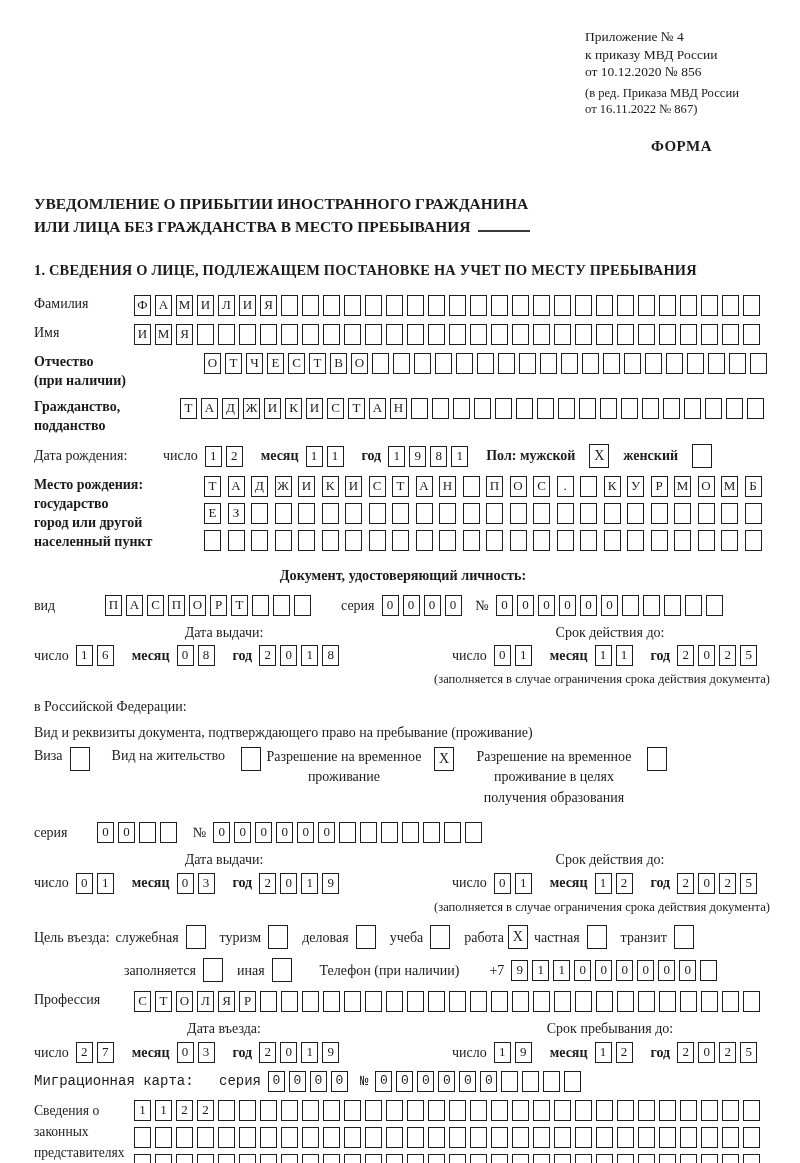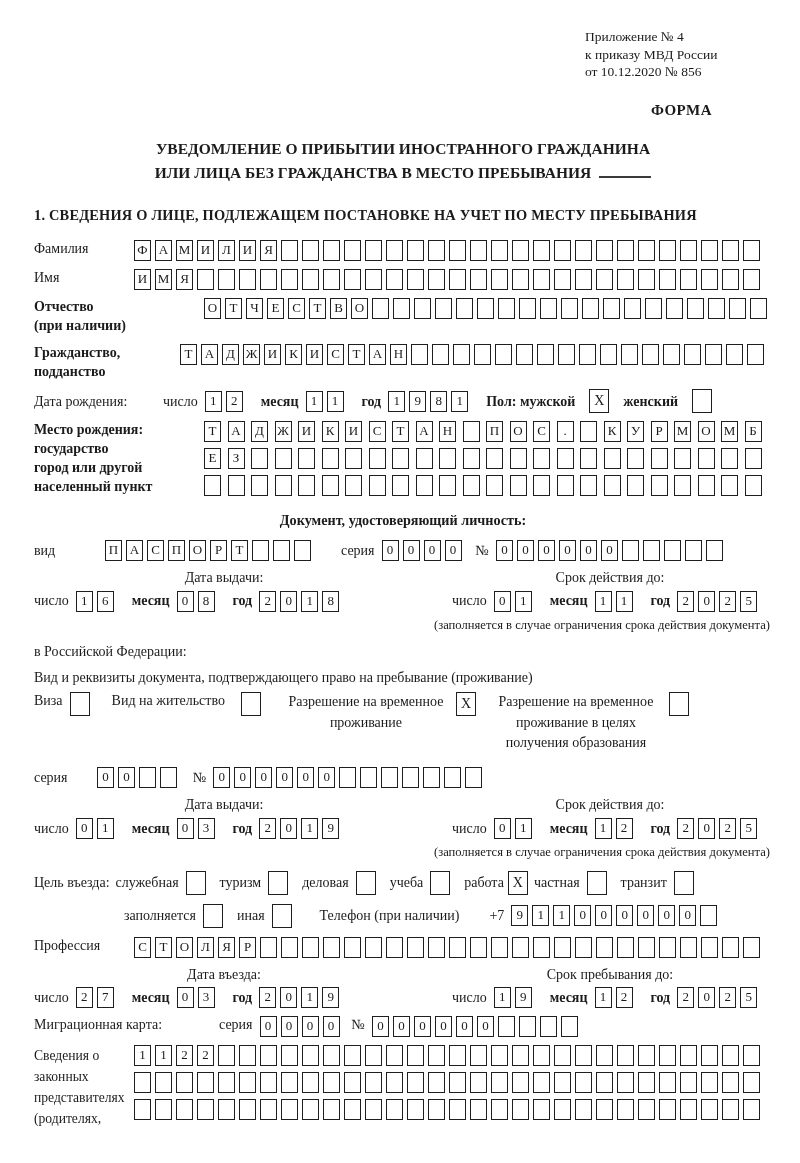--- a/index.html
+++ b/index.html
@@ -7,21 +7,21 @@
     width:800px;height:1163px;box-sizing:border-box;
     padding:28px 28px 0 34px;overflow:hidden;
     font-family:"Liberation Serif","DejaVu Serif",serif;
     font-size:14px;line-height:1.25;background:#ffffff;
   }
   
   .appendix{margin-left:551px;font-size:13.5px;line-height:1.3;}
   .amendment{margin-left:551px;font-size:12.6px;line-height:1.3;margin-top:4px;}
   .forma{ text-align:right;padding-right:60px;font-weight:bold;font-size:15px;margin-top:20px;letter-spacing:.5px;}
   
-  .title{margin-top:18px;text-align:center;font-weight:bold;font-size:15.5px;line-height:1.5;}
+  .title{margin-top:36px;text-align:left;font-weight:bold;font-size:15.5px;line-height:1.5;}
   .blank-line{display:inline-block;width:52px;height:12px;border-bottom:2px solid #3a3a3a;margin-left:8px;}
   .sec-heading{margin-top:22px;margin-bottom:16px;text-align:left;font-weight:bold;font-size:14.4px;letter-spacing:.2px;}
   
   .frow{display:flex;align-items:flex-start;margin-bottom:8px;}
   .lbl{flex:0 0 auto;}
   .w100{width:100px;} .w170{width:170px;} .w146{width:146px;}
   .lbl2{line-height:1.35;font-weight:bold;}
   .cells{white-space:nowrap;flex:0 0 auto;}
   .cell{
     display:inline-block;box-sizing:border-box;width:17px;height:21px;
@@ -54,20 +54,24 @@
 </head>
 <body>
 
 <div class="page">
 
   <div class="appendix">
     <div>Приложение № 4</div>
     <div>к приказу МВД России</div>
     <div>от 10.12.2020 № 856</div>
   </div>
+  <div class="amendment">
+    <div>(в ред. Приказа МВД России</div>
+    <div>от 16.11.2022 № 867)</div>
+  </div>
   <div class="forma">ФОРМА</div>
 
   <div class="title">
     <div>УВЕДОМЛЕНИЕ О ПРИБЫТИИ ИНОСТРАННОГО ГРАЖДАНИНА</div>
     <div><span>ИЛИ ЛИЦА БЕЗ ГРАЖДАНСТВА В МЕСТО ПРЕБЫВАНИЯ</span><span class="blank-line"></span></div>
   </div>
 
   <div class="sec-heading">1. СВЕДЕНИЯ О ЛИЦЕ, ПОДЛЕЖАЩЕМ ПОСТАНОВКЕ НА УЧЕТ ПО МЕСТУ ПРЕБЫВАНИЯ</div>
 
   <div class="frow">
@@ -160,21 +164,21 @@
   <div class="note">(заполняется в случае ограничения срока действия документа)</div>
 
   <div class="plain">в Российской Федерации:</div>
   <div class="plain">Вид и реквизиты документа, подтверждающего право на пребывание (проживание)</div>
 
   <div class="optwrap">
     <span class="optlabel">Виза</span>
     <span class="checkbox"></span>
     <span class="optlabel" style="margin-left:22px;">Вид на жительство</span>
     <span class="checkbox" style="margin-left:16px;"></span>
-    <span class="optblock" style="width:166px;margin-left:22px;">Разрешение на временное проживание</span>
+    <span class="optblock" style="width:166px;">Разрешение на временное проживание</span>
     <span class="checkbox">X</span>
     <span class="optblock" style="width:172px;margin-left:14px;">Разрешение на временное проживание в целях получения образования</span>
     <span class="checkbox"></span>
   </div>
 
   <div class="frow" style="align-items:center;">
     <span class="glabel" style="width:56px;">серия</span>
     <span class="cells"><span class="cell">0</span><span class="cell">0</span><span class="cell"></span><span class="cell"></span></span>
     <span class="glabel" style="margin-left:12px;">№</span>
     <span class="cells"><span class="cell">0</span><span class="cell">0</span><span class="cell">0</span><span class="cell">0</span><span class="cell">0</span><span class="cell">0</span><span class="cell"></span><span class="cell"></span><span class="cell"></span><span class="cell"></span><span class="cell"></span><span class="cell"></span><span class="cell"></span></span>
@@ -252,21 +256,21 @@
     <span class="grp-r">
       <span class="glabel">число</span>
       <span class="cells"><span class="cell">1</span><span class="cell">9</span></span>
       <span class="glabel gsp">месяц</span>
       <span class="cells"><span class="cell">1</span><span class="cell">2</span></span>
       <span class="glabel gsp">год</span>
       <span class="cells"><span class="cell">2</span><span class="cell">0</span><span class="cell">2</span><span class="cell">5</span></span>
     </span>
   </div>
 
-  <div class="frow" style="">
+  <div class="frow" style="align-items:center;font-family:Liberation Mono, monospace;">
     <span class="glabel" style="width:178px;">Миграционная карта:</span>
     <span class="glabel">серия</span>
     <span class="cells"><span class="cell">0</span><span class="cell">0</span><span class="cell">0</span><span class="cell">0</span></span>
     <span class="glabel" style="margin-left:8px;">№</span>
     <span class="cells"><span class="cell">0</span><span class="cell">0</span><span class="cell">0</span><span class="cell">0</span><span class="cell">0</span><span class="cell">0</span><span class="cell"></span><span class="cell"></span><span class="cell"></span><span class="cell"></span></span>
   </div>
 
   <div class="repr">
     <span class="repr-lbls">
       <div>Сведения о</div>

